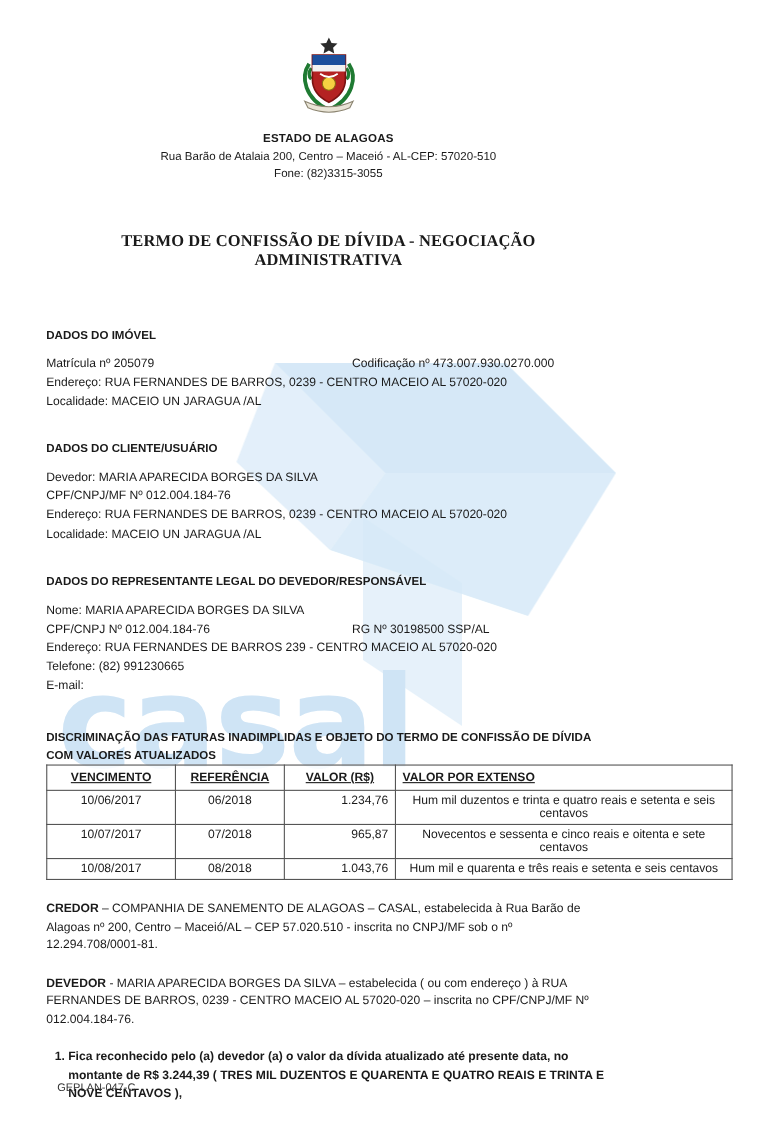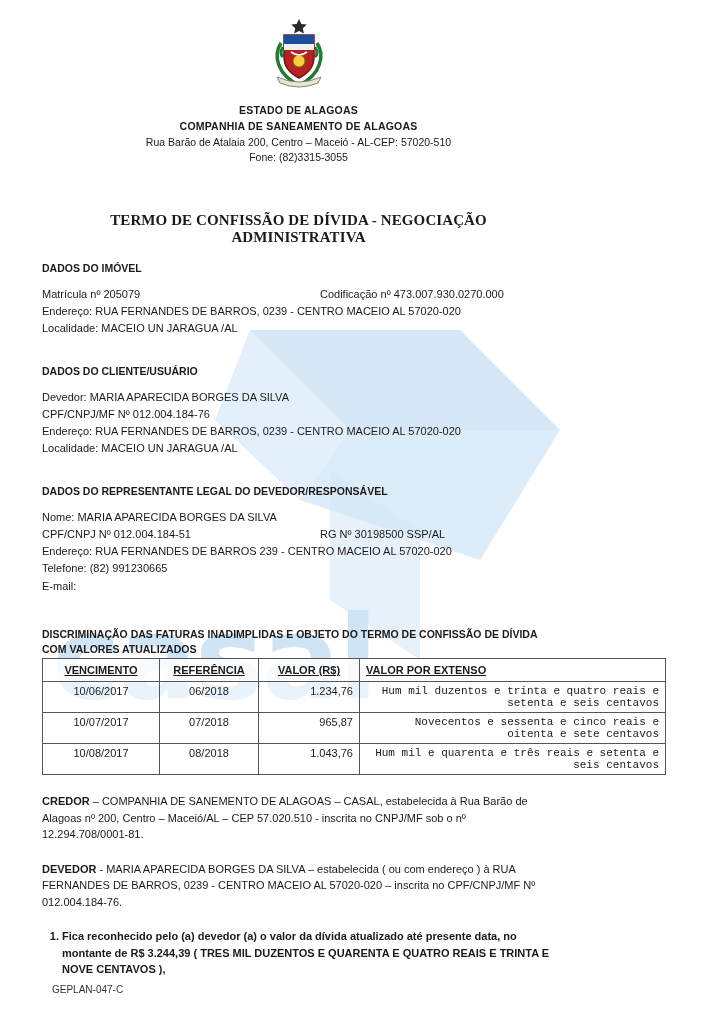--- a/index.html
+++ b/index.html
@@ -31,21 +31,21 @@
     font-size: 116px;
     font-weight: bold;
     color: #cfe4f5;
     letter-spacing: -2px;
     font-family: "DejaVu Sans", sans-serif;
   }
 
   .page {
     position: relative;
     z-index: 2;
-    padding: 1px 42px;
+    padding: 16px 42px;
     box-sizing: border-box;
     width: 597px;
   }
 
   
   .crest-wrap {
     text-align: center;
     padding-top: 16px;
   }
   .crest {
@@ -76,21 +76,21 @@
     font-weight: bold;
     margin: 46px 0 0 0;
     letter-spacing: .1px;
     font-family: Liberation Serif, serif;
   }
 
   
   .sect-head {
     font-size: 10.5px;
     font-weight: bold;
-    margin-top: 16px;
+    margin-top: 53px;
     margin-bottom: 12px;
   }
   .sect-head.tight { margin-top: 28px; }
   .line {
     font-size: 11px;
     line-height: 1.55;
   }
   .row2 {
     font-size: 11px;
     line-height: 1.55;
@@ -131,21 +131,21 @@
   table.fat thead th {
     text-align: center;
     font-weight: bold;
     background: rgba(255,255,255,0.65);
     padding: 5px 6px;
     text-decoration: underline;
   }
   td.c-venc { width: 104px; text-align: center; }
   td.c-ref  { width: 86px;  text-align: center; }
   td.c-val  { width: 88px;  text-align: right; }
-  td.c-ext  { text-align: right; font-family: Liberation Mono, monospace; }
+  td.c-ext  { text-align: center; }
   th.h-venc { width: 104px; }
   th.h-ref  { width: 86px; }
   th.h-val  { width: 88px; }
   th.h-ext  { text-align: left !important; padding-left: 6px !important; }
 
   
   p.para {
     font-size: 11px;
     line-height: 1.5;
     margin: 18px 0 0 0;
@@ -208,21 +208,20 @@
         <circle cx="28" cy="44" r="6" fill="#f5d142" stroke="#8a6a10" stroke-width="1"></circle>
         <path d="M20 35 q8 6 16 0" fill="none" stroke="#ffffff" stroke-width="1.6"></path>
 
         <path d="M6 60 q22 10 44 0 l-3 6 q-19 8 -38 0 z" fill="#e9e4d6" stroke="#8b8470" stroke-width="1"></path>
       </svg>
     </span>
   </div>
 
   <div class="header-lines">
     <div class="hdr-1">ESTADO DE ALAGOAS</div>
-    <div class="hdr-2">COMPANHIA DE SANEAMENTO DE ALAGOAS</div>
     <div class="hdr-3">Rua Barão de Atalaia 200, Centro – Maceió - AL-CEP: 57020-510</div>
     <div class="hdr-4">Fone: (82)3315-3055</div>
   </div>
 
   <h1 class="doc-title">TERMO DE CONFISSÃO DE DÍVIDA - NEGOCIAÇÃO ADMINISTRATIVA</h1>
 
   <div class="sect-head">DADOS DO IMÓVEL</div>
   <div class="row2">
     <span>Matrícula nº 205079</span>
     <span class="col-b">Codificação nº 473.007.930.0270.000</span>
@@ -232,21 +231,21 @@
 
   <div class="sect-head tight">DADOS DO CLIENTE/USUÁRIO</div>
   <div class="line">Devedor: MARIA APARECIDA BORGES DA SILVA</div>
   <div class="line">CPF/CNPJ/MF Nº 012.004.184-76</div>
   <div class="line">Endereço: RUA FERNANDES DE BARROS, 0239 - CENTRO MACEIO AL 57020-020</div>
   <div class="line">Localidade: MACEIO UN JARAGUA /AL</div>
 
   <div class="sect-head tight">DADOS DO REPRESENTANTE LEGAL DO DEVEDOR/RESPONSÁVEL</div>
   <div class="line">Nome: MARIA APARECIDA BORGES DA SILVA</div>
   <div class="row2">
-    <span>CPF/CNPJ Nº 012.004.184-51</span>
+    <span>CPF/CNPJ Nº 012.004.184-76</span>
     <span class="col-rg">RG Nº 30198500 SSP/AL</span>
   </div>
   <div class="line">Endereço: RUA FERNANDES DE BARROS 239 - CENTRO MACEIO AL 57020-020</div>
   <div class="line">Telefone: (82) 991230665</div>
   <div class="line">E-mail:</div>
 
   <div class="disc-head">DISCRIMINAÇÃO DAS FATURAS INADIMPLIDAS E OBJETO DO TERMO DE CONFISSÃO DE DÍVIDA COM VALORES ATUALIZADOS</div>
 
   <table class="fat">
     <thead>

